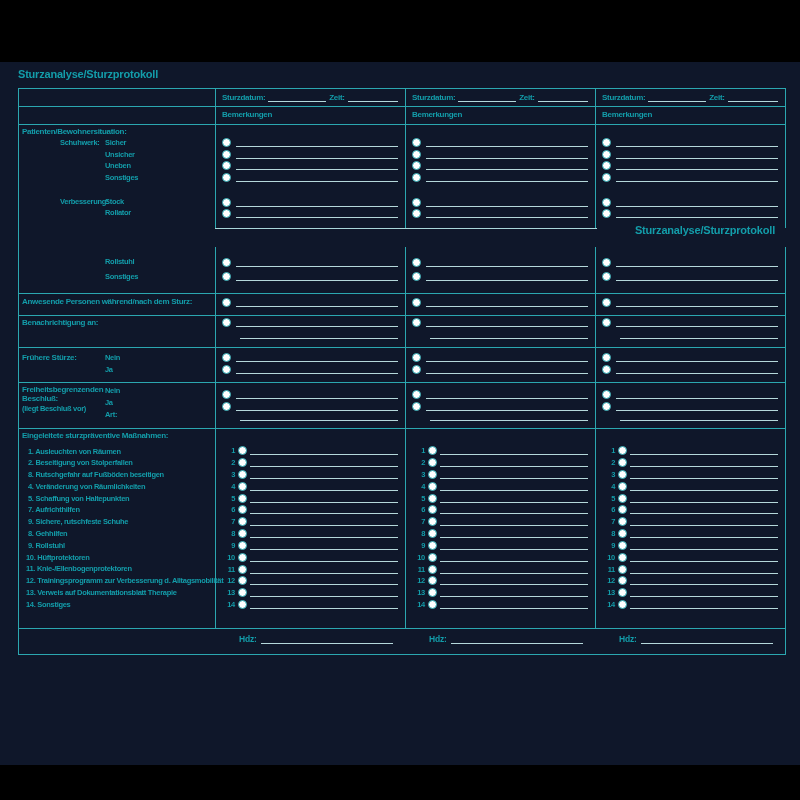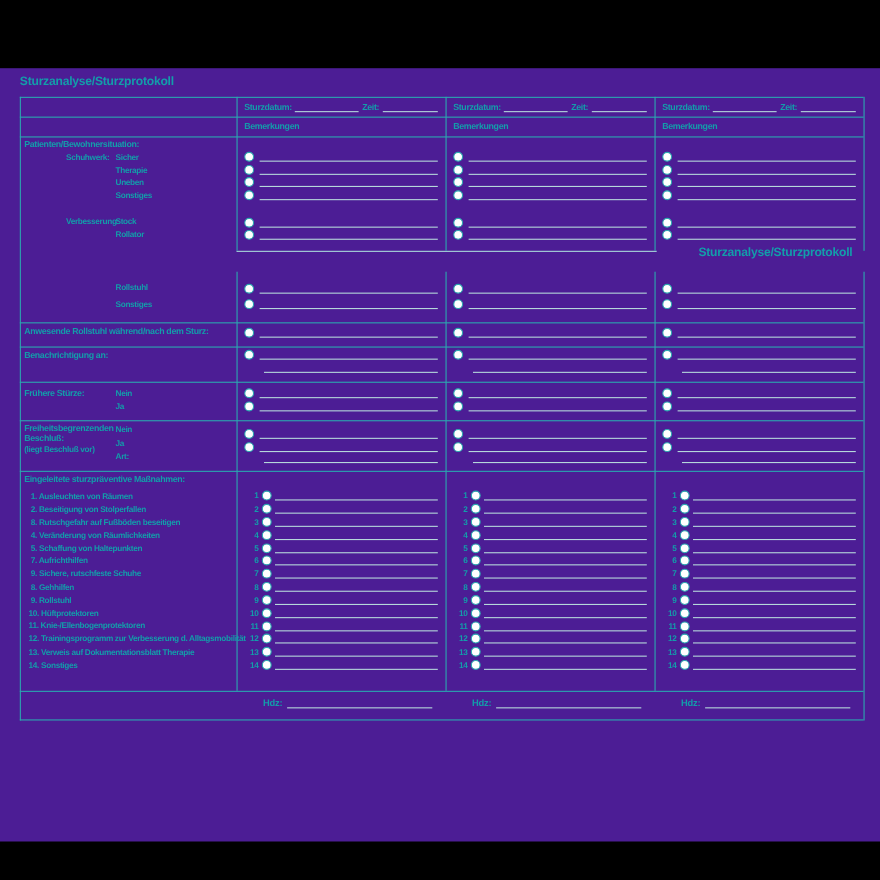--- a/index.html
+++ b/index.html
@@ -1,17 +1,17 @@
 <!DOCTYPE html>
 <html><head>
 <meta charset="utf-8">
 <style>
   html,body{margin:0;padding:0;width:800px;height:800px;overflow:hidden;background:#000;
     font-family:"Liberation Sans",sans-serif;}
-  .page{position:relative;width:800px;height:800px;background:#4c1d95;}
+  .page{position:relative;width:800px;height:800px;background:#0f172a;}
   .band{position:absolute;left:0;width:800px;background:#000;}
   .band.top{top:0;height:62px;}
   .band.bottom{top:765px;height:35px;}
   :root{
     --accent:#139daa;
     --bline:#2ba7b0;
     --wline:#b5d8db;
   }
   .form-title{position:absolute;left:18px;top:68px;font-size:11px;font-weight:700;
     color:var(--accent);letter-spacing:-.2px;white-space:nowrap;}
@@ -72,29 +72,29 @@
   <div class="vline" style="left:405px;top:88px;height:140px"></div>
   <div class="vline" style="left:405px;top:247px;height:381px"></div>
   <div class="vline" style="left:595px;top:88px;height:140px"></div>
   <div class="vline" style="left:595px;top:247px;height:381px"></div>
   <div class="vline" style="left:785px;top:88px;height:140px"></div>
   <div class="vline" style="left:785px;top:247px;height:408px"></div>
 
   <div class="t sec" style="left:22px;top:127px">Patienten/Bewohnersituation:</div>
   <div class="t" style="left:60px;top:138px">Schuhwerk:</div>
   <div class="t" style="left:105px;top:138px">Sicher</div>
-  <div class="t" style="left:105px;top:150px">Therapie</div>
+  <div class="t" style="left:105px;top:150px">Unsicher</div>
   <div class="t" style="left:105px;top:161px">Uneben</div>
   <div class="t" style="left:105px;top:173px">Sonstiges</div>
   <div class="t" style="left:60px;top:197px">Verbesserung:</div>
   <div class="t" style="left:105px;top:197px">Stock</div>
   <div class="t" style="left:105px;top:208px">Rollator</div>
   <div class="t" style="left:105px;top:257px">Rollstuhl</div>
   <div class="t" style="left:105px;top:272px">Sonstiges</div>
-  <div class="t sec" style="left:22px;top:297px">Anwesende Rollstuhl während/nach dem Sturz:</div>
+  <div class="t sec" style="left:22px;top:297px">Anwesende Personen während/nach dem Sturz:</div>
   <div class="t sec" style="left:22px;top:318px">Benachrichtigung an:</div>
   <div class="t sec" style="left:22px;top:353px">Frühere Stürze:</div>
   <div class="t" style="left:105px;top:353px">Nein</div>
   <div class="t" style="left:105px;top:365px">Ja</div>
   <div class="t sec" style="left:22px;top:385px">Freiheitsbegrenzenden</div>
   <div class="t sec" style="left:22px;top:394px">Beschluß:</div>
   <div class="t" style="left:22px;top:404px">(liegt Beschluß vor)</div>
   <div class="t" style="left:105px;top:386px">Nein</div>
   <div class="t" style="left:105px;top:398px">Ja</div>
   <div class="t" style="left:105px;top:410px">Art:</div>

